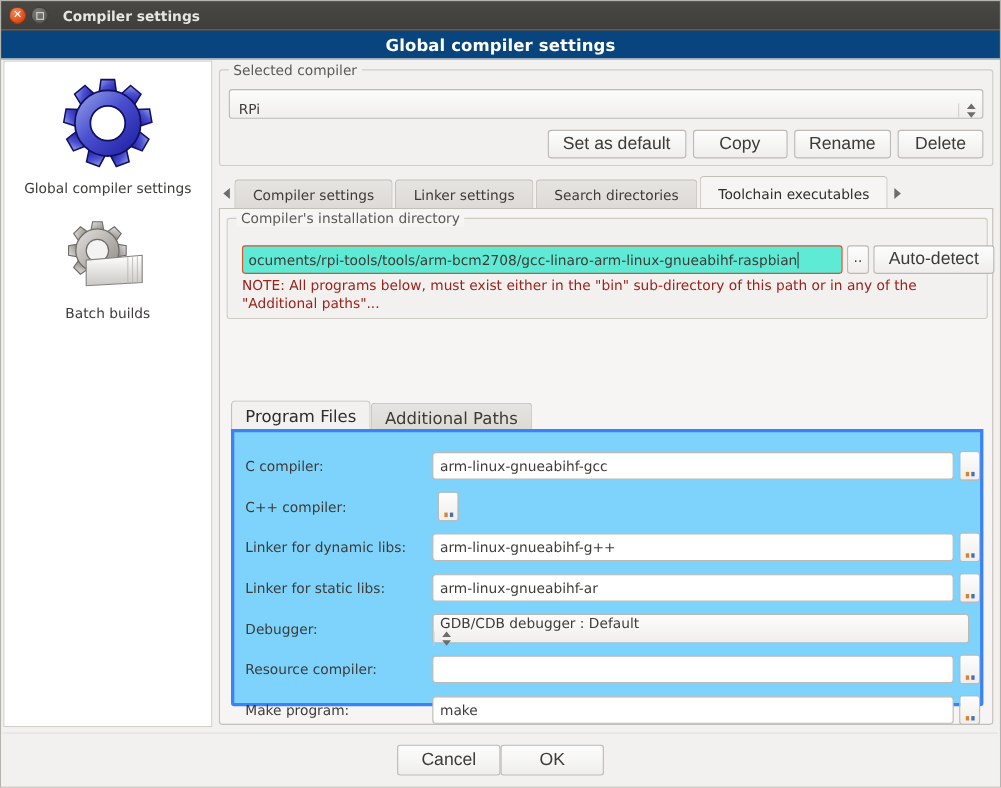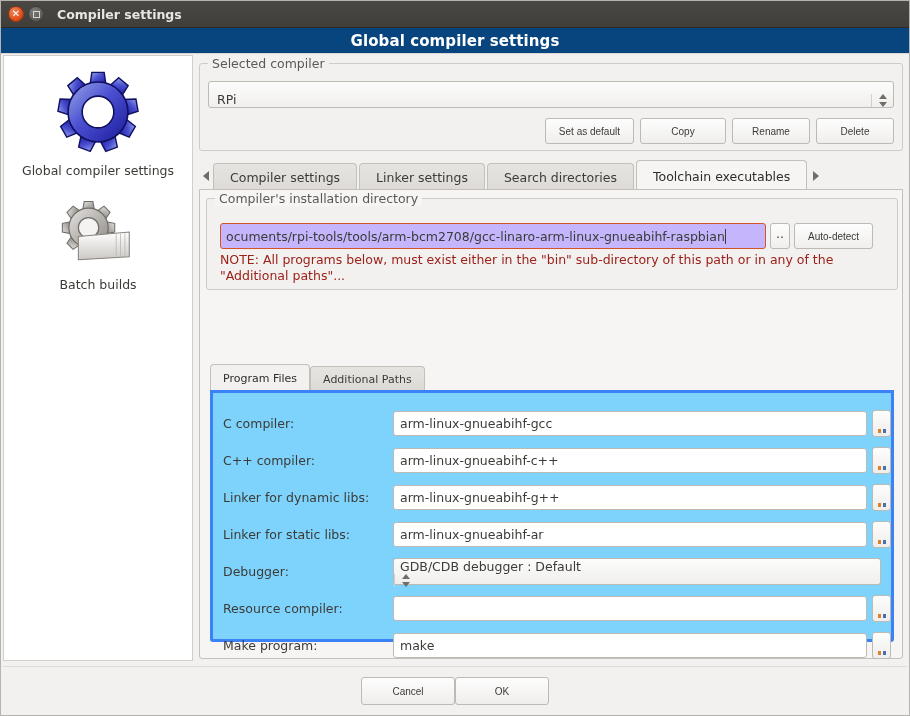--- a/index.html
+++ b/index.html
@@ -120,21 +120,21 @@
     width: 0; height: 0; border-left: 4px solid transparent;
     border-right: 4px solid transparent; border-top: 5px solid #6f6d68;
   }
 
   
   .btn {
     background: linear-gradient(to bottom, #fdfdfd, #efeeec);
     border: 1px solid #bdb9b3; border-radius: 3px;
     height: 26px; padding: 0 13px;
     display: inline-flex; align-items: center; justify-content: center;
-    font-size: 10px; color: #3c3b37; white-space: nowrap;
+    font-size: 16px; color: #3c3b37; white-space: nowrap;
   }
   .btn.disabled { color: #a9a6a1; }
   .btn-row {
     position: absolute; right: 8px; bottom: 6px;
     display: flex; gap: 6px;
   }
 
   
   .tabstrip {
     position: absolute; left: 2px; top: 102px; width: 704px; height: 32px;
@@ -174,21 +174,21 @@
     background: #f6f5f4; border: 1px solid #c3bfb9; border-radius: 0 0 3px 3px;
   }
 
   
   .dir-row {
     position: absolute; left: 13px; top: 24px;
     display: flex; align-items: center; gap: 4px;
   }
   .dir-input {
     width: 546px; height: 26px;
-    background: #c4b5fd; border: 1px solid #d4542a; border-radius: 3px;
+    background: #5eead4; border: 1px solid #d4542a; border-radius: 3px;
     display: flex; align-items: center;
     padding: 0 5px; font-size: 12.5px; color: #3c3b37;
     overflow: hidden; white-space: nowrap; position: relative;
   }
   .caret {
     display: inline-block; width: 1px; height: 15px; background: #3c3b37;
     vertical-align: middle;
   }
   .dots-btn {
     width: 20px; height: 26px;
@@ -203,21 +203,21 @@
   }
 
   
   .inner-tabstrip {
     position: absolute; left: 10px; top: 174px;
     display: flex; align-items: flex-end;
   }
   .itab {
     height: 26px; padding: 0 12px;
     display: flex; align-items: center; justify-content: center;
-    font-size: 11px; color: #3c3b37;
+    font-size: 15px; color: #3c3b37;
     background: linear-gradient(to bottom, #e6e4e1, #dcd9d5);
     border: 1px solid #c3bfb9; border-bottom: none;
     border-top-left-radius: 4px; border-top-right-radius: 4px;
   }
   .itab.active {
     height: 28px; background: #f2f1f0; color: #2e2d2a;
   }
   .inner-page {
     position: absolute; left: 10px; top: 200px; width: 684px; height: 252px;
     background: #7dd3fc; border: 3px solid #3b82f6; border-radius: 0 0 3px 3px;
@@ -439,21 +439,20 @@
             <span class="fdots">
                 <span class="dd">
                   <i></i>
                   <i></i>
                 </span>
               </span>
           </div>
 
           <div class="frow">
             <span class="flabel">C++ compiler:</span>
-            <span class="finput">arm-linux-gnueabihf-c++</span>
             <span class="fdots">
                 <span class="dd">
                   <i></i>
                   <i></i>
                 </span>
               </span>
           </div>
 
           <div class="frow">
             <span class="flabel">Linker for dynamic libs:</span>

